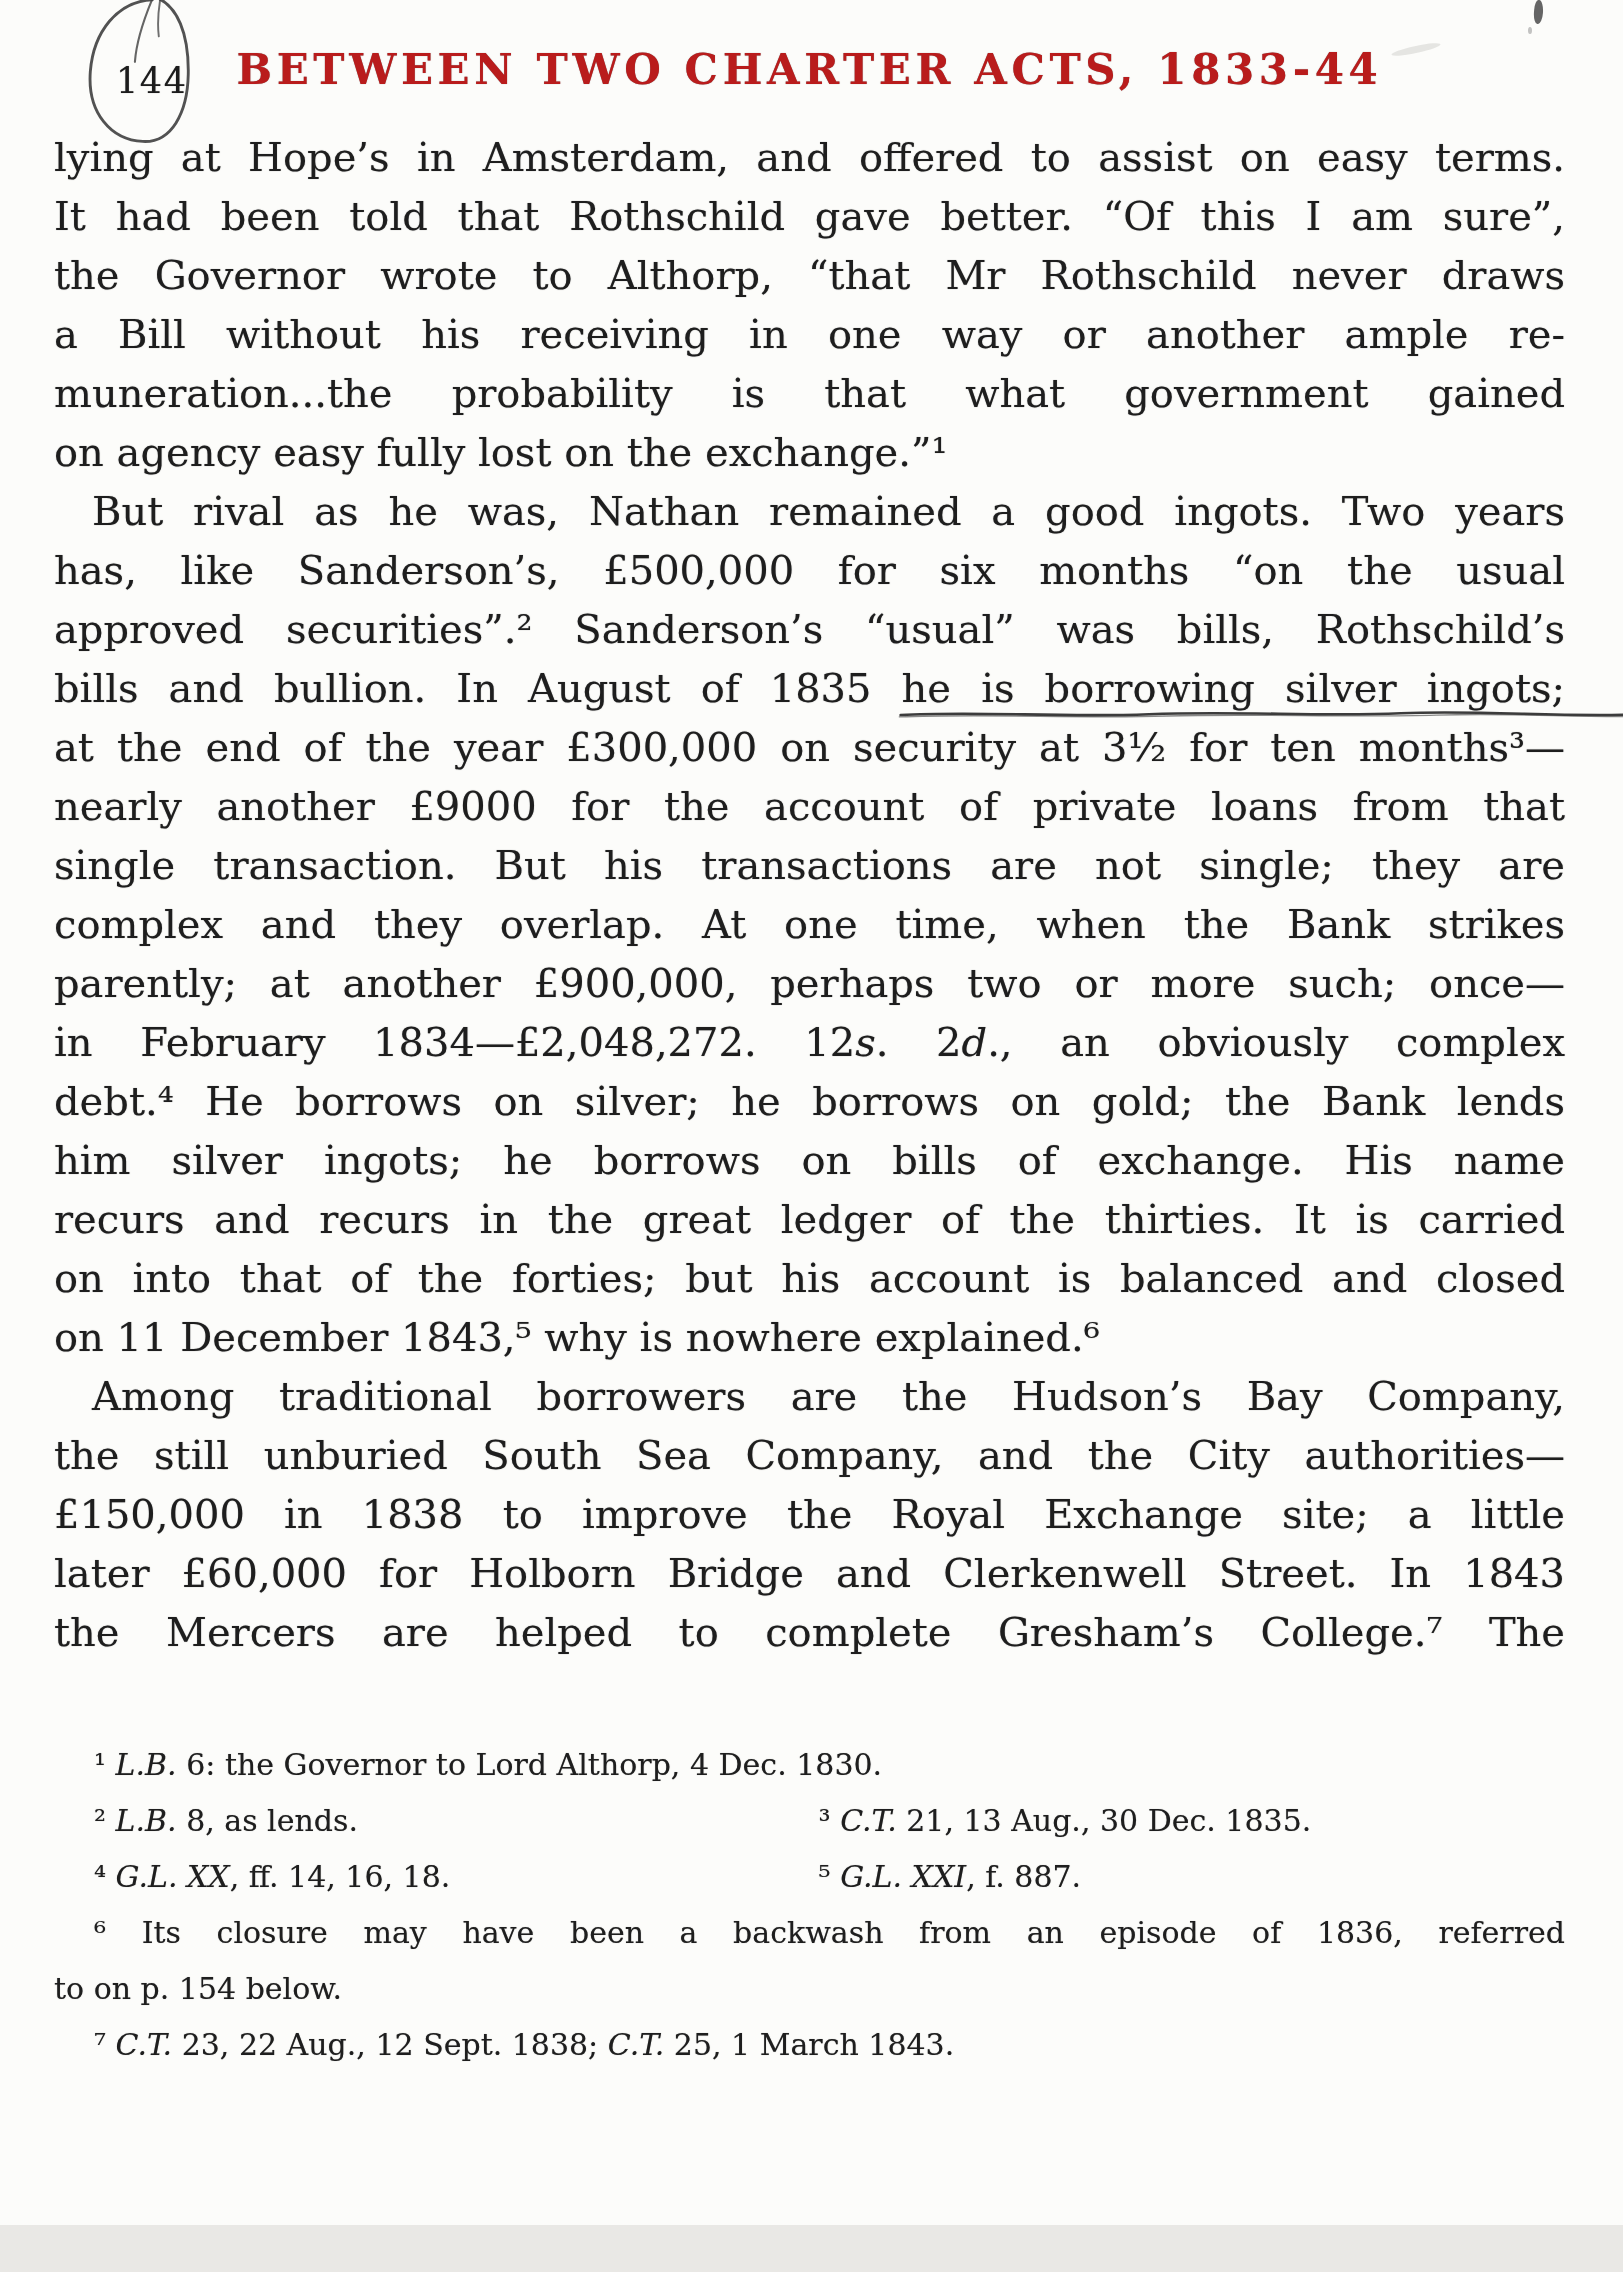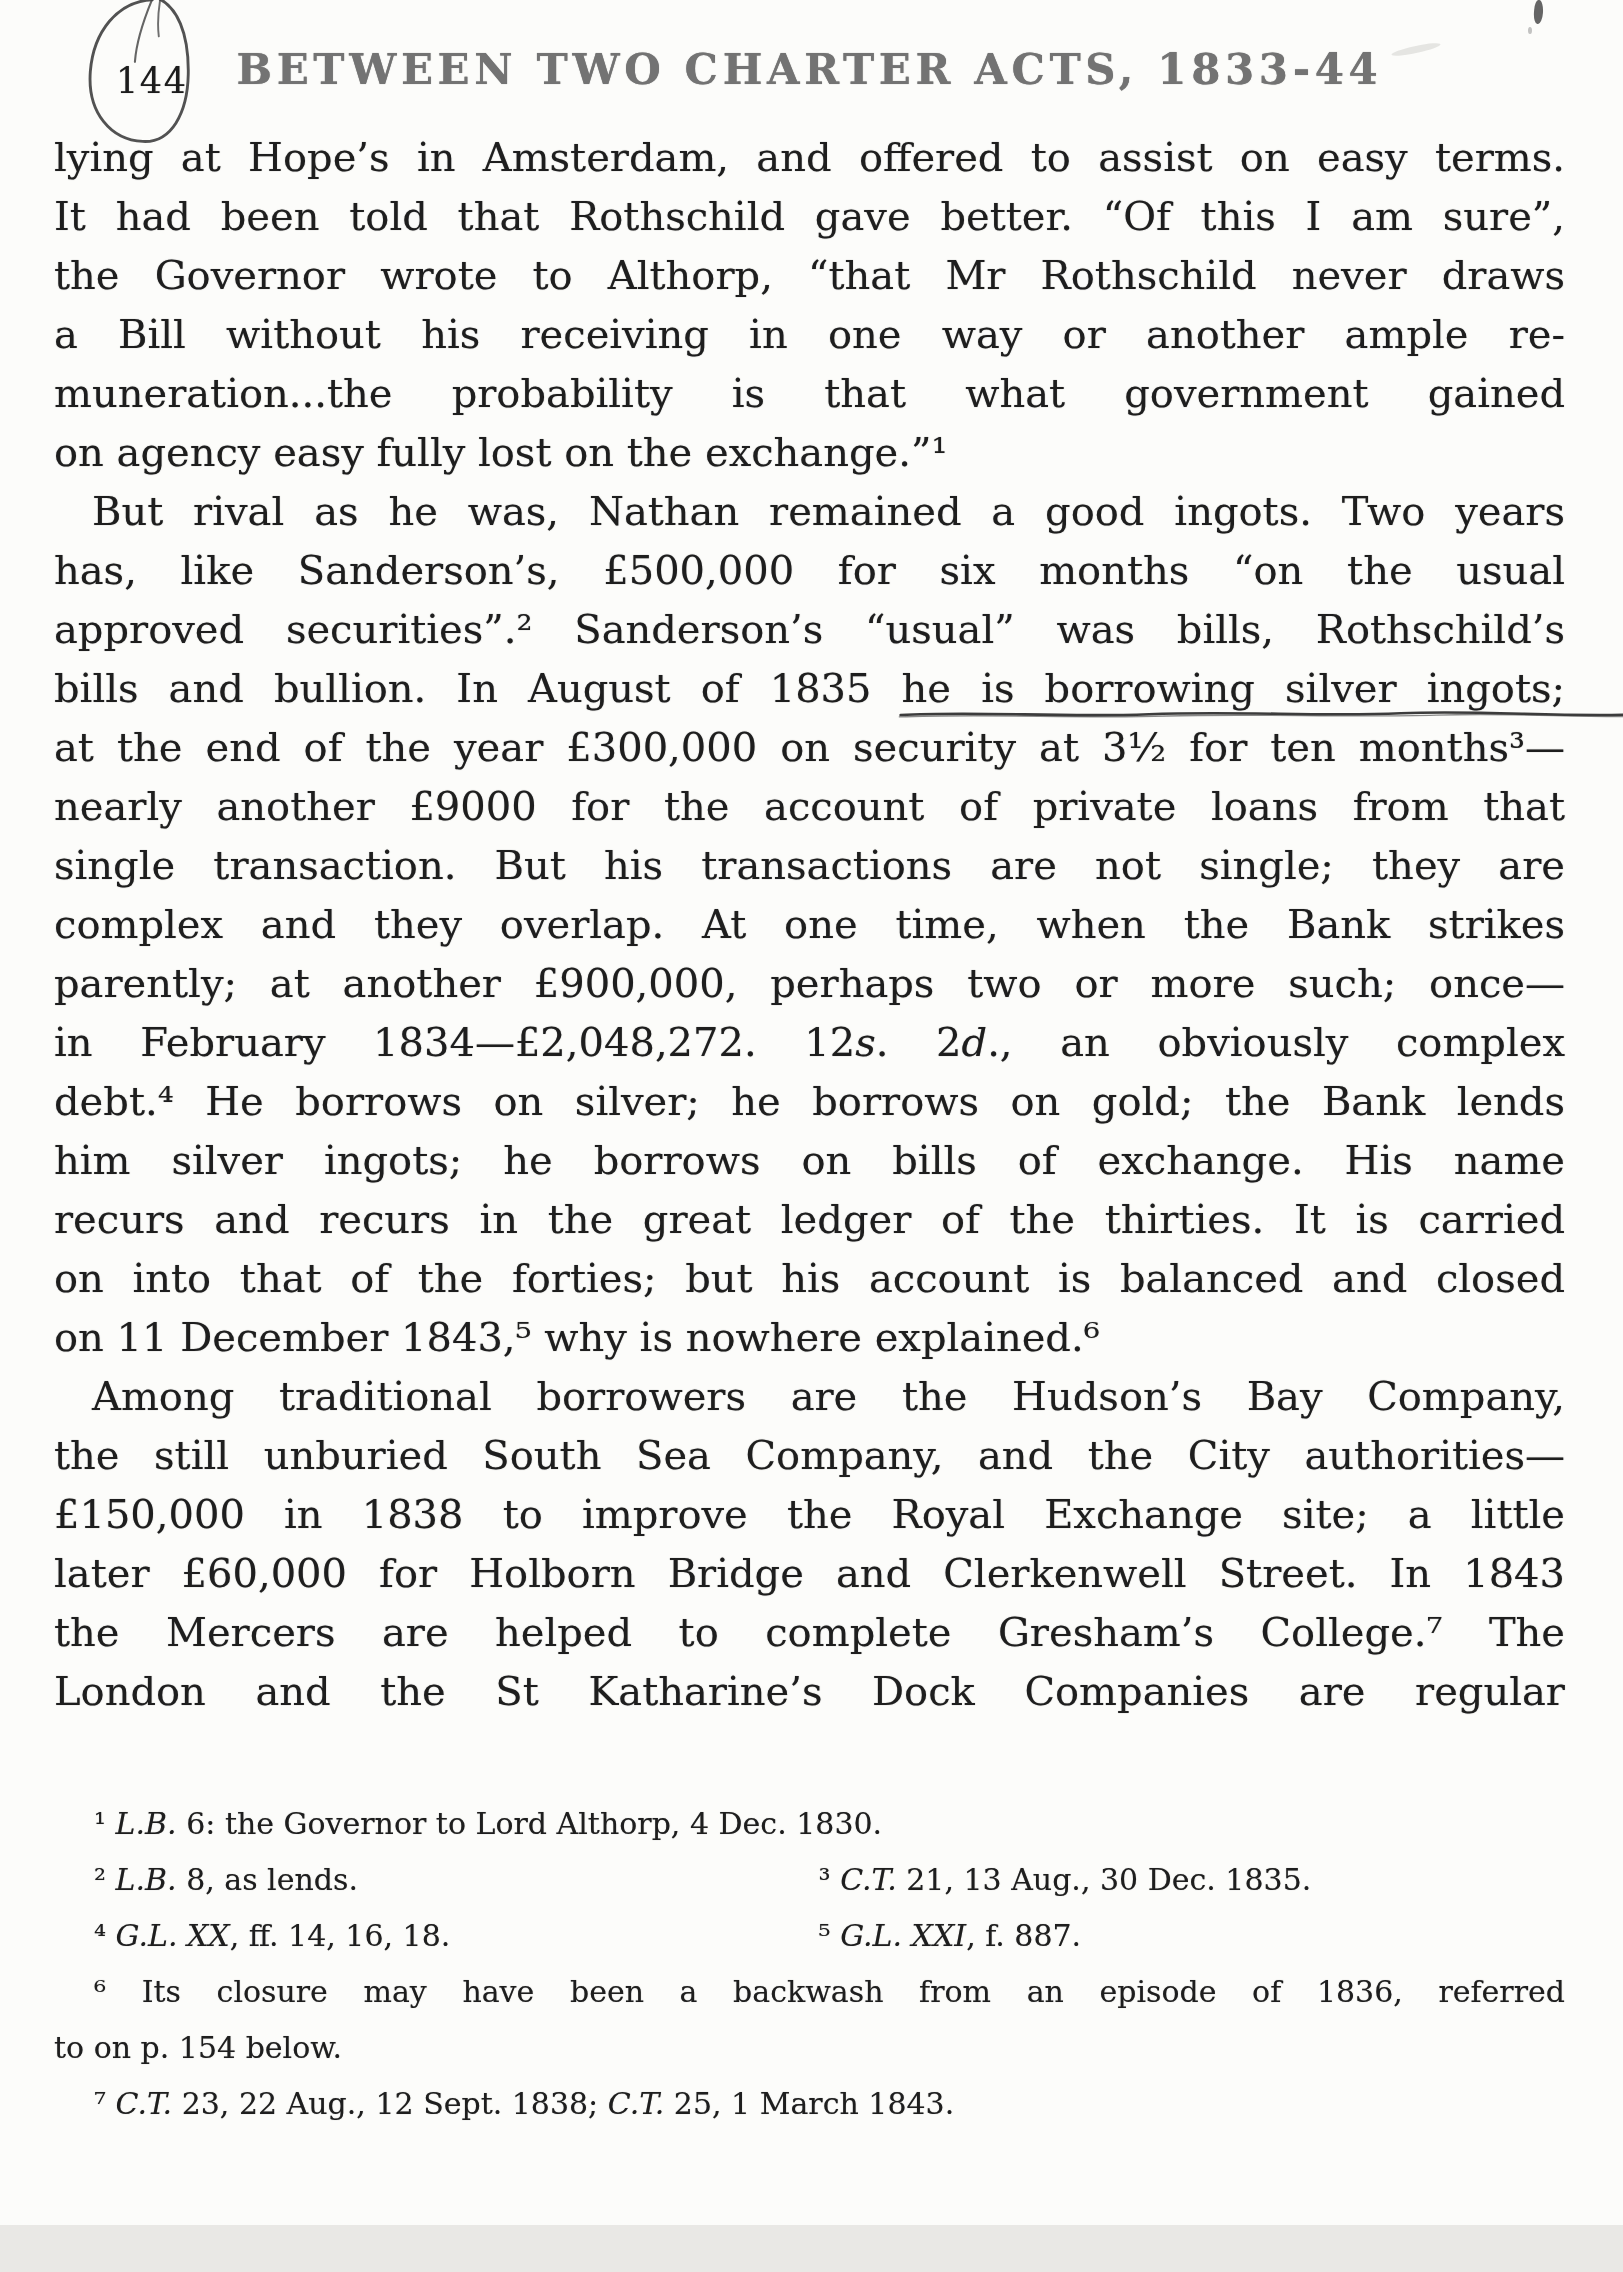--- a/index.html
+++ b/index.html
@@ -6,21 +6,21 @@
   html,body { background:#e9e8e5; }
   .page {
     position:relative; width:1623px; height:2225px;
     background:#fcfcfa; overflow:hidden;
     font-family:"DejaVu Serif", serif; color:#1e1e1e;
   }
   .inner { padding:0 58px 0 54px; }
   .header { position:relative; height:102px; padding-top:45px; }
   .running-head {
     text-align:center; font-size:42px; font-weight:bold; letter-spacing:.11em;
-    color:#737373; text-shadow:0 0 0.8px rgba(20,20,20,.55);
+    color:#b91c1c; text-shadow:0 0 0.8px rgba(20,20,20,.55);
   }
   .page-num {
     position:absolute; left:62px; top:61px; font-size:35px; letter-spacing:1.6px;
     color:#1c1c1c; text-shadow:0 0 0.8px rgba(20,20,20,.55);
   }
   .circle-svg { position:absolute; left:22.4px; top:-9.6px; width:121px; height:158px; }
   .body { margin-top:25.6px; font-size:40px; }
   .para { margin:0; }
   .line {
     line-height:59px; text-align:justify; text-align-last:justify;
@@ -99,21 +99,20 @@
           <div class="line"><span>recurs and recurs in the great ledger of the thirties. It is carried</span></div>
           <div class="line"><span>on into that of the forties; but his account is balanced and closed</span></div>
           <div class="line last"><span>on 11 December 1843,⁵ why is nowhere explained.⁶</span></div>
         </div>
         <div class="para">
           <div class="line ind"><span>Among traditional borrowers are the Hudson’s Bay Company,</span></div>
           <div class="line"><span>the still unburied South Sea Company, and the City authorities—</span></div>
           <div class="line"><span>£150,000 in 1838 to improve the Royal Exchange site; a little</span></div>
           <div class="line"><span>later £60,000 for Holborn Bridge and Clerkenwell Street. In 1843</span></div>
           <div class="line"><span>the Mercers are helped to complete Gresham’s College.⁷ The</span></div>
-          <div class="line"><span>London and the St Katharine’s Dock Companies are regular</span></div>
         </div>
       </div>
 
     <div class="footnotes">
         <div class="fn-row ind"><span class="fn-cell"><span>¹ </span><span class="it">L.B.</span><span> 6: the Governor to Lord Althorp, 4 Dec. 1830.</span></span></div>
         <div class="fn-row ind"><span class="fn-cell"><span>² </span><span class="it">L.B.</span><span> 8, as lends.</span></span><span class="fn-cell fn-right"><span>³ </span><span class="it">C.T.</span><span> 21, 13 Aug., 30 Dec. 1835.</span></span></div>
         <div class="fn-row ind"><span class="fn-cell"><span>⁴ </span><span class="it">G.L. XX</span><span>, ff. 14, 16, 18.</span></span><span class="fn-cell fn-right"><span>⁵ </span><span class="it">G.L. XXI</span><span>, f. 887.</span></span></div>
         <div class="fn-row ind just"><span class="fn-cell"><span>⁶ Its closure may have been a backwash from an episode of 1836, referred</span></span></div>
         <div class="fn-row"><span class="fn-cell"><span>to on p. 154 below.</span></span></div>
         <div class="fn-row ind"><span class="fn-cell"><span>⁷ </span><span class="it">C.T.</span><span> 23, 22 Aug., 12 Sept. 1838; </span><span class="it">C.T.</span><span> 25, 1 March 1843.</span></span></div>

